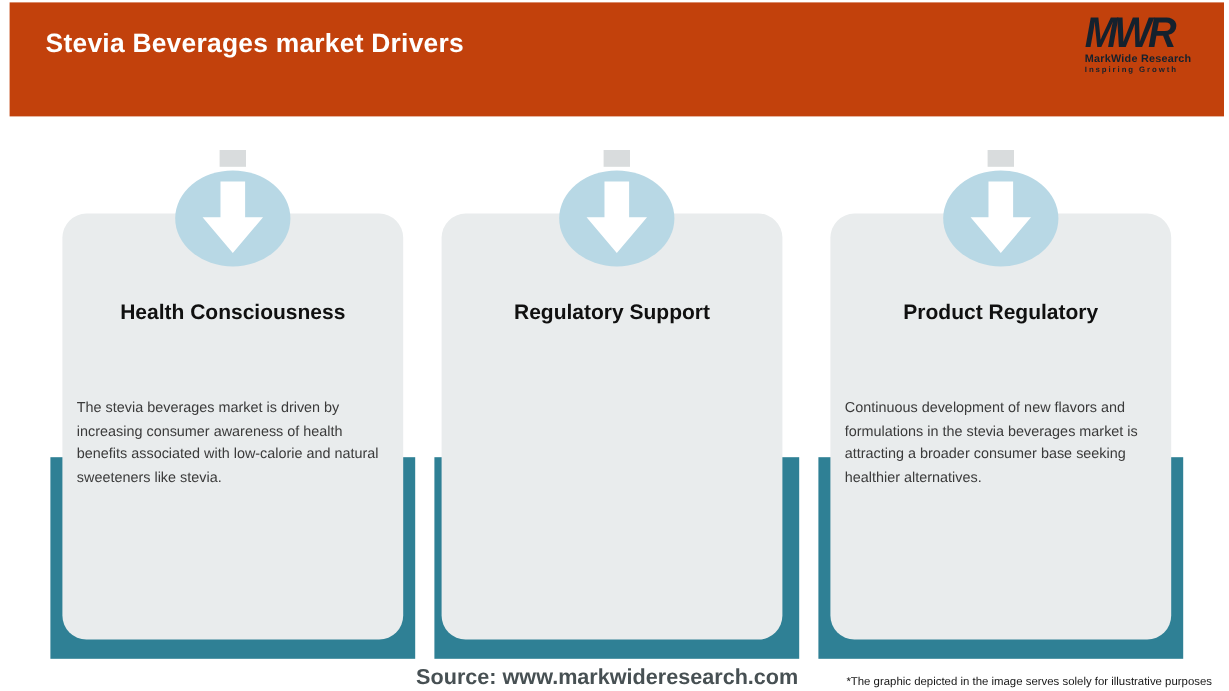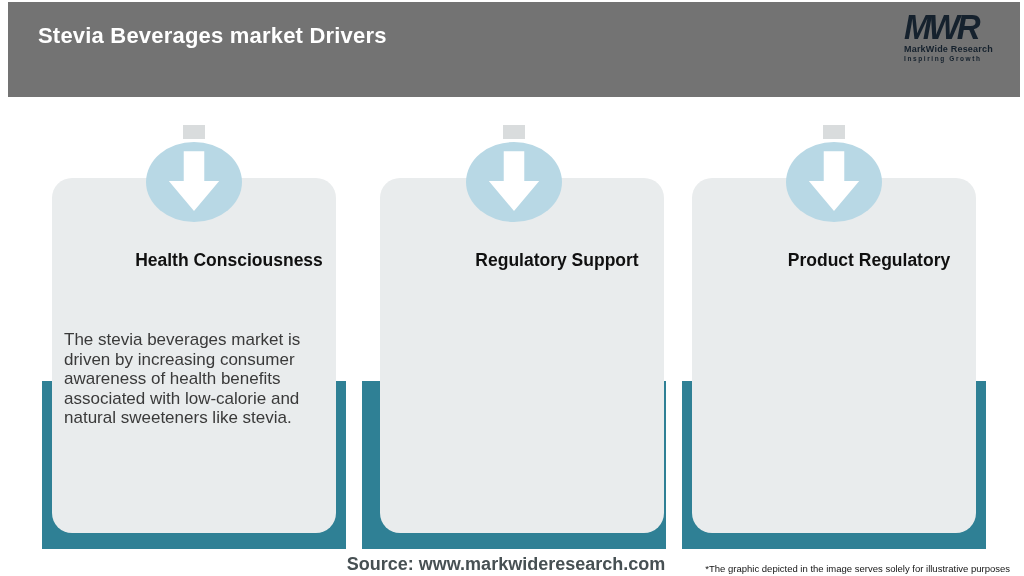--- a/index.html
+++ b/index.html
@@ -1,48 +1,48 @@
 <!DOCTYPE html>
 <html><head>
 <meta charset="utf-8">
 <style>
   html,body{margin:0;padding:0;background:#ffffff;}
   .stage{
     position:relative;width:1024px;height:576px;overflow:hidden;background:#ffffff;
     font-family:"Liberation Sans","DejaVu Sans",sans-serif;
   }
   
-  .topbar{position:absolute;left:8px;top:2px;width:1012px;height:95px;background:#737373;}
+  .topbar{position:absolute;left:8px;top:2px;width:1012px;height:95px;background:#c2410c;}
   .topbar h1{
     position:absolute;left:30px;top:21px;margin:0;
     font-size:22px;font-weight:bold;color:#ffffff;letter-spacing:.2px;
   }
   .logo{position:absolute;right:16px;top:8px;color:#15212d;width:100px;}
   .logo-mono{
     font-size:33px;font-weight:900;font-style:italic;letter-spacing:-3px;
     line-height:34px;transform:scaleY(1.08);color:#15212d;
   }
   .logo-name{font-size:9px;font-weight:bold;letter-spacing:.2px;margin-top:0;}
   .logo-tag{font-size:6.5px;font-weight:bold;letter-spacing:1.6px;margin-top:1px;}
   
   .frame{position:absolute;top:381px;width:304px;height:168px;background:#2f8095;z-index:1;}
   .f1{left:42px;} .f2{left:362px;} .f3{left:682px;}
   
   .card{
     position:absolute;top:178px;width:284px;height:355px;background:#e9eced;
     border-radius:20px;z-index:2;
   }
-  .p1{left:52px;} .p2{left:380px;} .p3{left:692px;}
+  .p1{left:52px;} .p2{left:368px;} .p3{left:692px;}
   .card h2{
     position:absolute;top:72px;left:0;width:100%;margin:0;text-align:center;
-    font-size:17.5px;font-weight:bold;color:#101010;padding-left:35px;
+    font-size:17.5px;font-weight:bold;color:#101010;
   }
   .card p{
     position:absolute;top:152px;left:12px;width:262px;margin:0;
-    font-size:17px;line-height:19.5px;color:#3a3a3a;
+    font-size:12px;line-height:19.5px;color:#3a3a3a;
   }
   
   .tab{position:absolute;top:125px;width:22px;height:14px;background:#d9dcdd;z-index:2;}
   .t1{left:183px;} .t2{left:503px;} .t3{left:823px;}
   .circle{
     position:absolute;top:142px;width:96px;height:80px;border-radius:50%;
     background:#b8d8e5;z-index:3;display:flex;align-items:flex-start;justify-content:center;
   }
   .o1{left:146px;} .o2{left:466px;} .o3{left:786px;}
   .circle svg{margin-top:8px;display:block;}
@@ -90,20 +90,21 @@
   </div>
   <div class="tab t2"></div>
   <div class="circle o2">
     <svg width="56" height="64" viewBox="0 0 60 66">
       <polygon points="19,0 41,0 41,32 57,32 30,64 3,32 19,32" fill="#ffffff"></polygon>
     </svg>
   </div>
 
   <div class="card p3">
     <h2>Product Regulatory</h2>
+    <p>Continuous development of new flavors and formulations in the stevia beverages market is attracting a broader consumer base seeking healthier alternatives.</p>
   </div>
   <div class="tab t3"></div>
   <div class="circle o3">
     <svg width="56" height="64" viewBox="0 0 60 66">
       <polygon points="19,0 41,0 41,32 57,32 30,64 3,32 19,32" fill="#ffffff"></polygon>
     </svg>
   </div>
 
   <div class="source">Source: www.markwideresearch.com</div>
   <div class="disclaimer">*The graphic depicted in the image serves solely for illustrative purposes</div>

